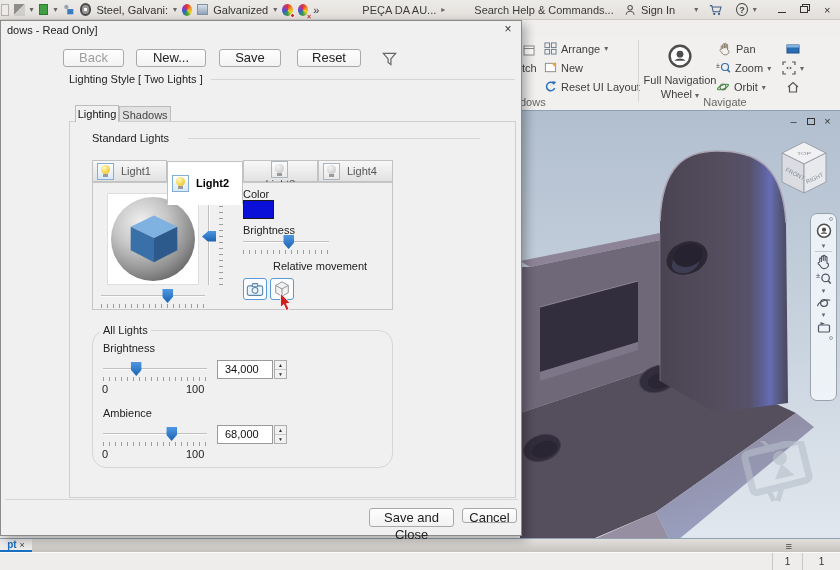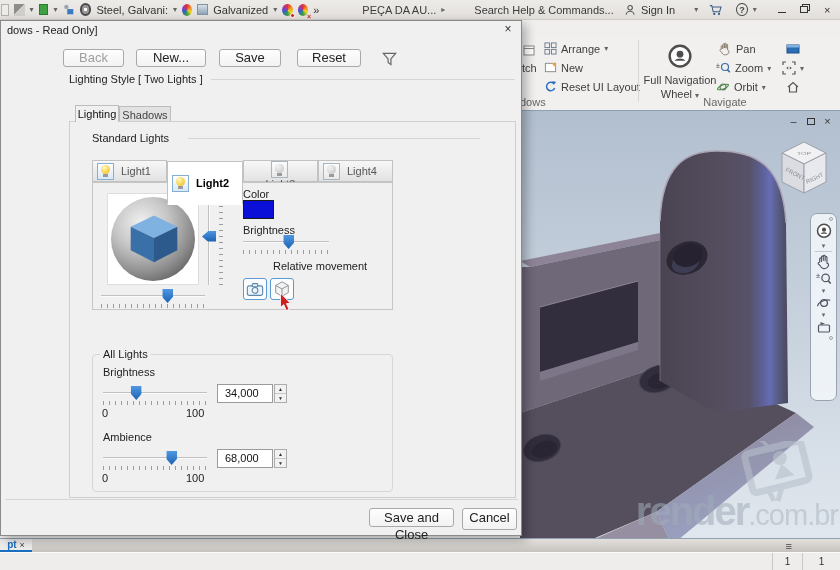--- a/index.html
+++ b/index.html
@@ -70,21 +70,21 @@
   .hticks { position:absolute; height:4px; background:repeating-linear-gradient(90deg,#9c9c9c 0 1px,transparent 1px 6px); }
   .vslider { position:absolute; width:16px; }
   .vtrack { position:absolute; left:7px; top:0; bottom:0; width:2px; background:#dcdcdc; border-left:1px solid #c0c0c0; border-right:1px solid #fbfbfb; }
   .vthumb { position:absolute; left:1px; width:14px; height:11px; transform:translateY(-50%);
     background:linear-gradient(#4f97e3,#1c63b2); clip-path:polygon(45% 0,100% 0,100% 100%,45% 100%,0 50%); }
   .vticks { position:absolute; width:4px; background:repeating-linear-gradient(0deg,#9c9c9c 0 1px,transparent 1px 6px); }
   .lbl { position:absolute; font-size:11px; color:#222; white-space:nowrap; }
   #color-swatch { position:absolute; left:150px; top:17px; width:31px; height:19px; border:1px solid #1a1a1a; }
   .toggle-btn { position:absolute; width:24px; height:22px; border:1px solid #5b9bd5; border-radius:3px;
     background:#fafcfe; display:flex; align-items:center; justify-content:center; }
-  .groupbox { position:absolute; border:1px solid #d6d6d6; border-radius:4px;margin-top:24px; }
+  .groupbox { position:absolute; border:1px solid #d6d6d6; border-radius:14px; }
   .legend { position:absolute; top:-7px; left:7px; background:#f0f0f0; padding:0 3px; font-size:11px; color:#222; }
   .numfield { position:absolute; width:56px; height:19px; background:#fff; border:1px solid #9a9a9a;
     font-size:11px; line-height:17px; padding-left:7px; color:#111; }
   .spin { position:absolute; width:13px; height:19px; border:1px solid #acacac; background:#f1f1f1;
     display:flex; flex-direction:column; }
   .spin span { flex:1; font-size:5px; line-height:8px; text-align:center; color:#333; }
   .spin span:first-child { border-bottom:1px solid #c9c9c9; }
   .select { position:absolute; background:#fff; border:1px solid #8a8a8a; display:flex; align-items:center; padding:0 4px; }
   .select .caret { margin-left:auto; width:5px; height:5px; border-right:1px solid #555; border-bottom:1px solid #555; transform:rotate(45deg) translateY(-2px); }
 
@@ -352,23 +352,20 @@
 
     <svg class="abs" style="left:218px; top:330px;" width="78" height="62" viewBox="0 0 78 62" opacity="0.6">
       <g transform="rotate(-14 39 26)">
         <rect x="10" y="6" width="58" height="40" rx="4" fill="none" stroke="#b7c0cb" stroke-width="7"></rect>
         <circle cx="44" cy="18" r="7" fill="#b7c0cb"></circle>
         <path d="M44,24 l-10,14 h20 z" fill="#b7c0cb"></path>
         <line x1="40" y1="10" x2="30" y2="-4" stroke="#b7c0cb" stroke-width="3"></line>
       </g>
       <path d="M30,48 l6,12 M44,46 l-4,14" stroke="#b7c0cb" stroke-width="5"></path>
     </svg>
-    <div id="watermark-text">
-      <span id="wm-main">render</span><span id="wm-suffix">.com.br</span>
-    </div>
   </div>
 
   <div id="dialog">
     <span class="abs" style="left:6px; top:3px; font-size:11px; color:#222;">dows - Read Only]</span>
     <span class="dlg-close">×</span>
 
 
     <span class="btn disabled" style="left:62px; top:28px; width:61px; height:18px; line-height:16px;">Back</span>
     <span class="btn" style="left:135px; top:28px; width:70px; height:18px; line-height:16px;">New...</span>
     <span class="btn" style="left:218px; top:28px; width:62px; height:18px; line-height:16px;">Save</span>
@@ -486,21 +483,21 @@
         <span class="numfield" style="left:124px; top:94px;">68,000</span>
         <span class="spin" style="left:181px; top:94px;">
           <span>▲</span>
             <span>▼</span>
         </span>
       </div>
     </div>
 
     <span class="panel-line" style="left:4px; top:478px; width:513px;"></span>
     <span class="btn" style="left:368px; top:487px; width:85px; height:19px; line-height:17px;">Save and Close</span>
-    <span class="btn" style="left:461px; top:487px; width:55px; height:22px; line-height:17px;">Cancel</span>
+    <span class="btn" style="left:461px; top:487px; width:55px; height:15px; line-height:17px;">Cancel</span>
   </div>
 
   <div id="tabbar">
     <span id="doc-tab">
       <span>pt</span>
       <span class="x">×</span>
     </span>
     <span id="tab-menu">≡</span>
   </div>
   <div id="statusbar">

